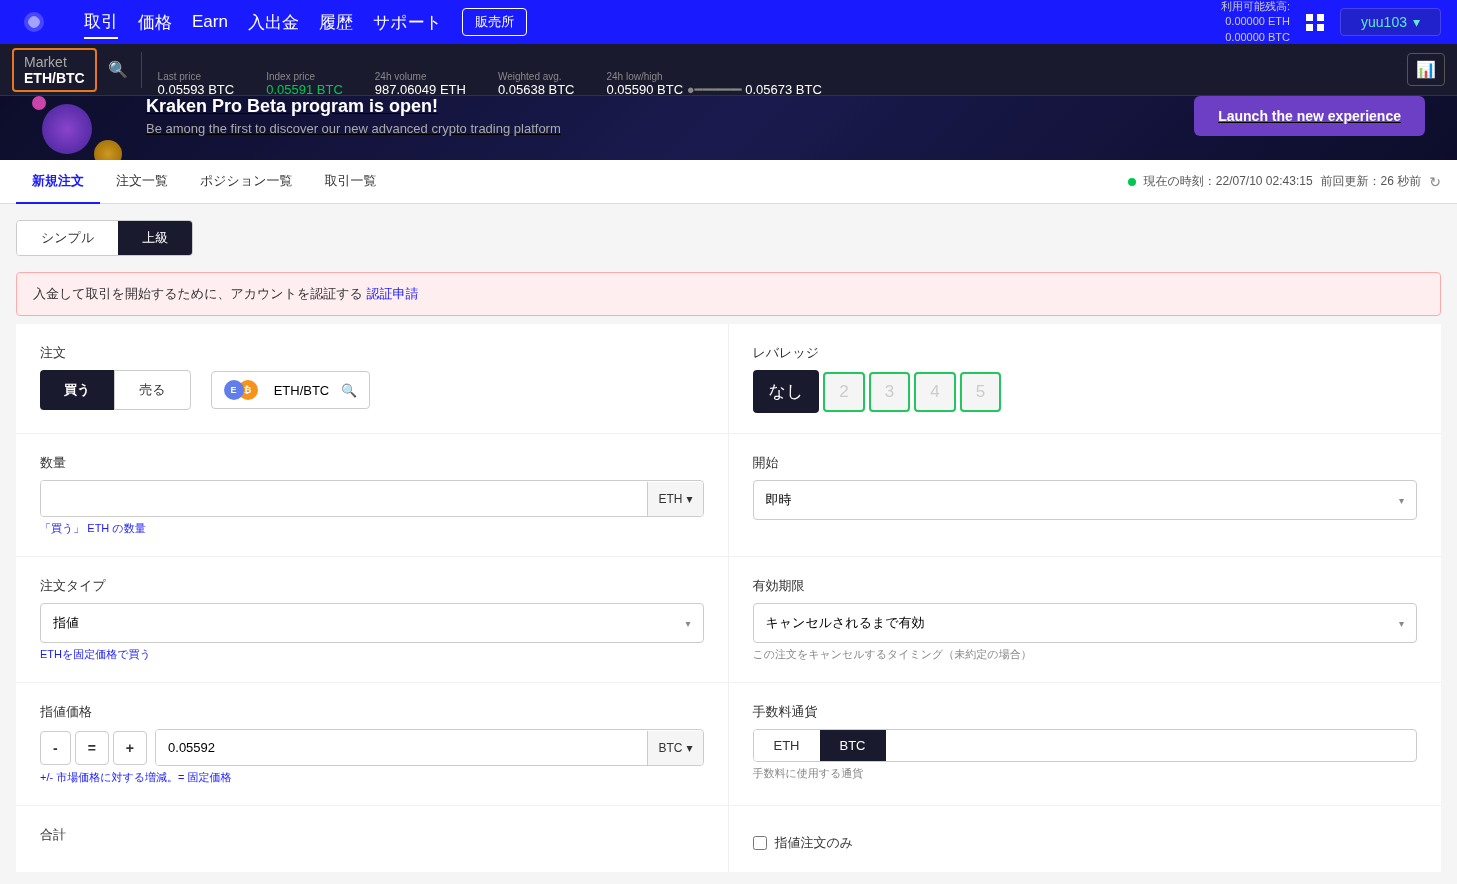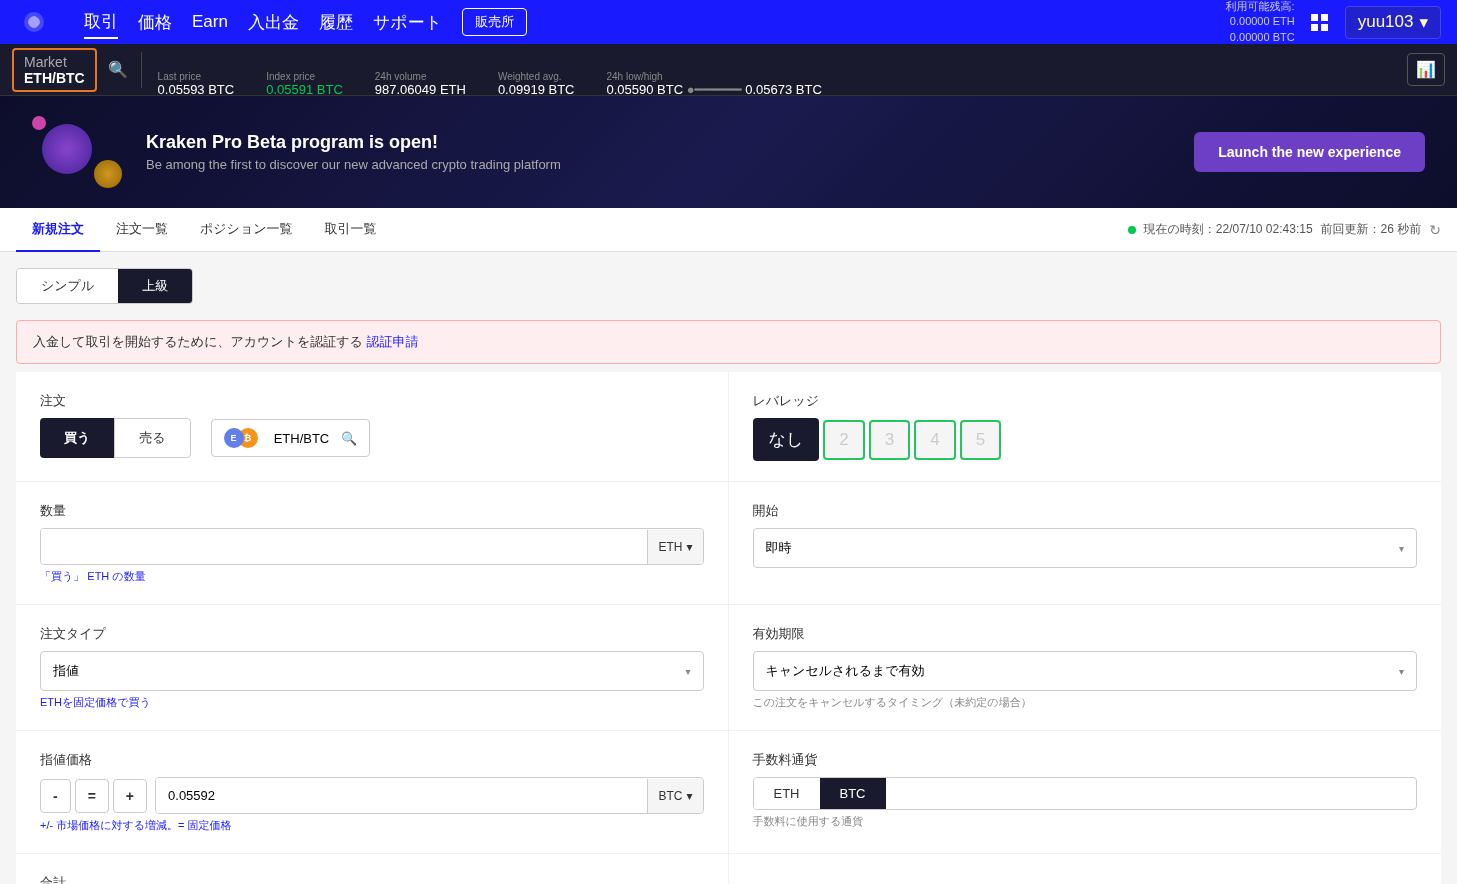--- a/index.html
+++ b/index.html
@@ -27,25 +27,25 @@
       cursor: pointer;
       font-size: 13px;
     }
     .top-nav-right { display: flex; align-items: center; gap: 16px; }
     .balance-info { text-align: right; font-size: 11px; color: #ccc; line-height: 1.4; }
     .grid-icon { display: grid; grid-template-columns: 1fr 1fr; gap: 3px; width: 18px; }
     .grid-icon span { display: block; width: 7px; height: 7px; background: white; }
     .user-btn {
       background: #2222cc;
       border: 1px solid #4444ee;
-      color: #fef9c3;
-      padding: 5px 12px;
+      color: #5eead4;
+      padding: 5px 20px;
       border-radius: 4px;
       cursor: pointer;
-      font-size: 17px;
+      font-size: 14px;
       display: flex;
       align-items: center;
       gap: 6px;
     }
 
     
     .market-bar {
       background: #1a1a2e;
       display: flex;
       align-items: center;
@@ -75,25 +75,26 @@
     .stat-value.green { color: #00c853; }
     .chart-icon-btn {
       background: none; border: 1px solid #555; color: #aaa; cursor: pointer;
       padding: 6px 8px; border-radius: 4px; font-size: 16px;
     }
 
     
     .promo-banner {
       background: linear-gradient(135deg, #0d0d2b 0%, #1a1a4e 50%, #0d0d2b 100%);
       display: flex;
-      align-items: center;
+      align-items: flex-start;
       padding: 0 32px;
-      height: 112px;
+      height: 64px;
       position: relative;
       overflow: hidden;
+      text-decoration: underline;
     }
     .promo-text { flex: 1; }
     .promo-text h2 { color: white; font-size: 18px; font-weight: bold; margin-bottom: 4px; }
     .promo-text p { color: #aaa; font-size: 13px; }
     .promo-launch-btn {
       background: #6c3fc4;
       color: white;
       border: none;
       padding: 12px 24px;
       border-radius: 6px;
@@ -283,21 +284,21 @@
     <div class="stat-item">
       <span class="stat-label">Index price</span>
       <span class="stat-value green">0.05591 BTC</span>
     </div>
     <div class="stat-item">
       <span class="stat-label">24h volume</span>
       <span class="stat-value">987.06049 ETH</span>
     </div>
     <div class="stat-item">
       <span class="stat-label">Weighted avg.</span>
-      <span class="stat-value">0.09919 BTC</span>
+      <span class="stat-value">0.05638 BTC</span>
     </div>
     <div class="stat-item">
       <span class="stat-label">24h low/high</span>
       <span class="stat-value">
         <span>0.05590 BTC</span>
         <span style="color:#888"> ●━━━━━━ </span>
         <span>0.05673 BTC</span>
       </span>
     </div>
   </div>

